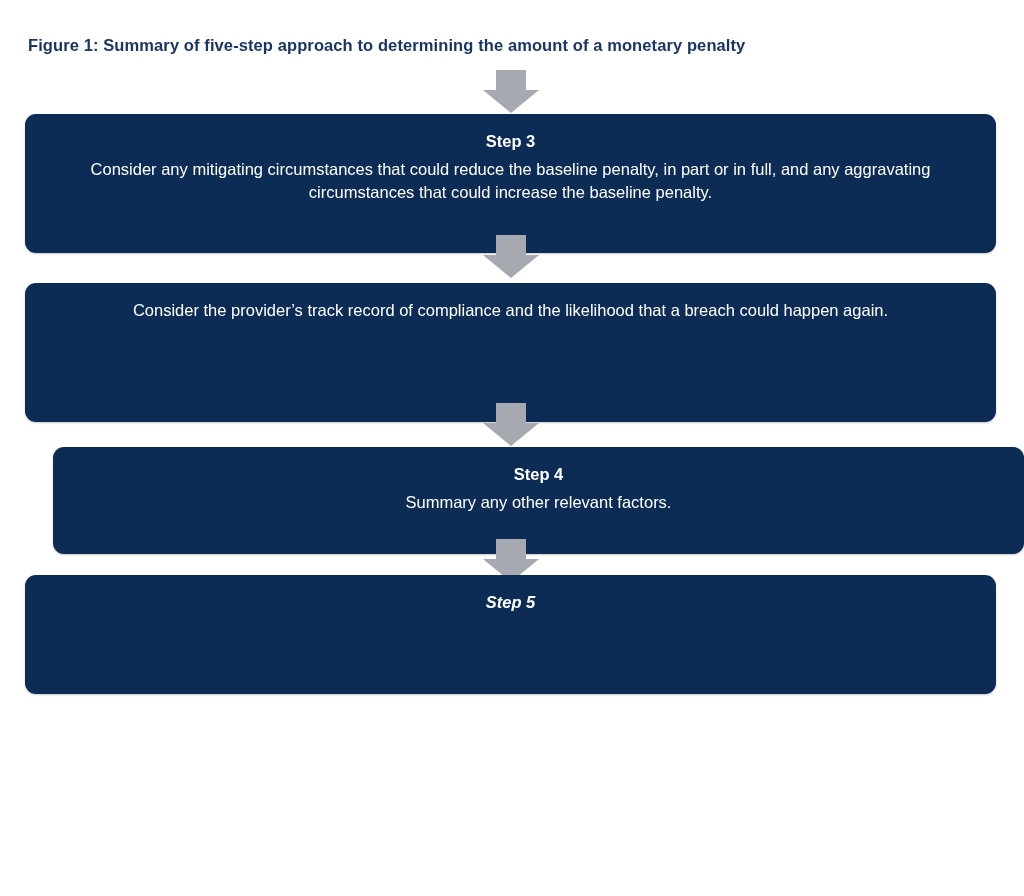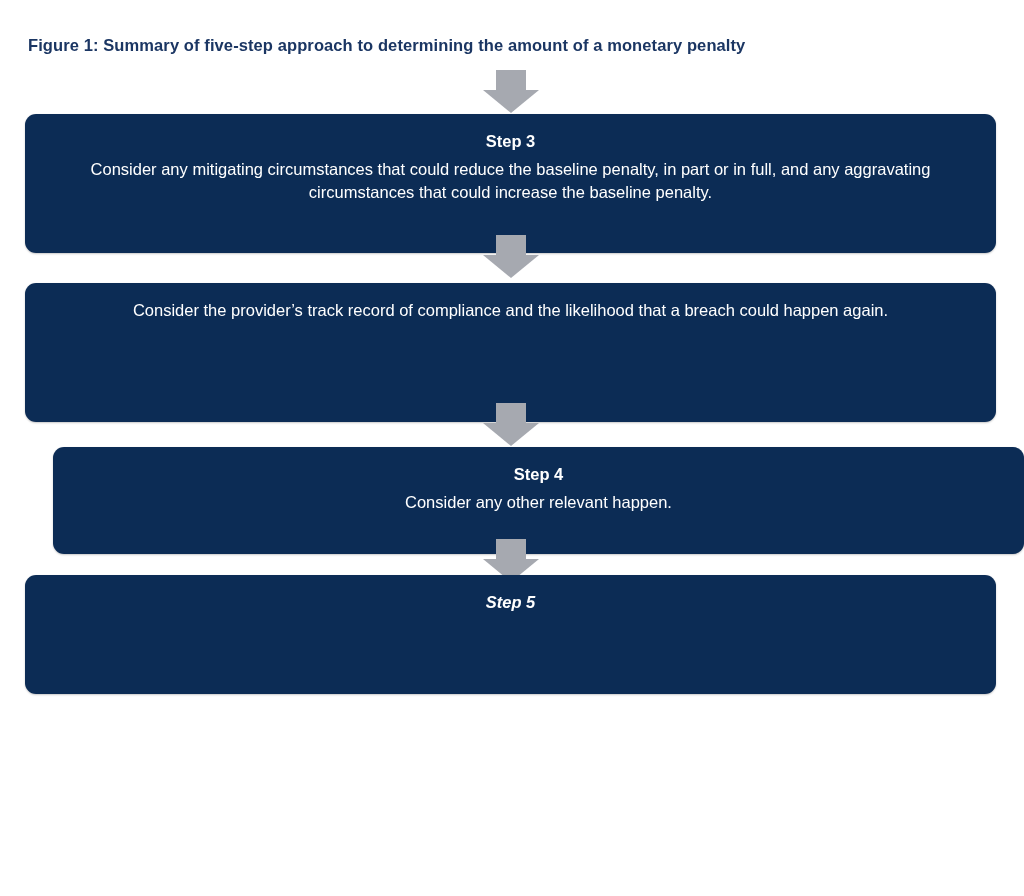--- a/index.html
+++ b/index.html
@@ -145,21 +145,21 @@
 
     <div class="connector">
       <div class="arrow-down">
         <div class="arrow-shaft"></div>
         <div class="arrow-head"></div>
       </div>
     </div>
 
     <div class="step-box h-mid">
       <div class="step-label">Step 4</div>
-      <div class="step-desc">Consider any other relevant happen.</div>
+      <div class="step-desc">Summary any other relevant factors.</div>
     </div>
 
     <div class="connector gap-narrow">
       <div class="arrow-down">
         <div class="arrow-shaft"></div>
         <div class="arrow-head"></div>
       </div>
     </div>
 
     <div class="step-box h-last">

